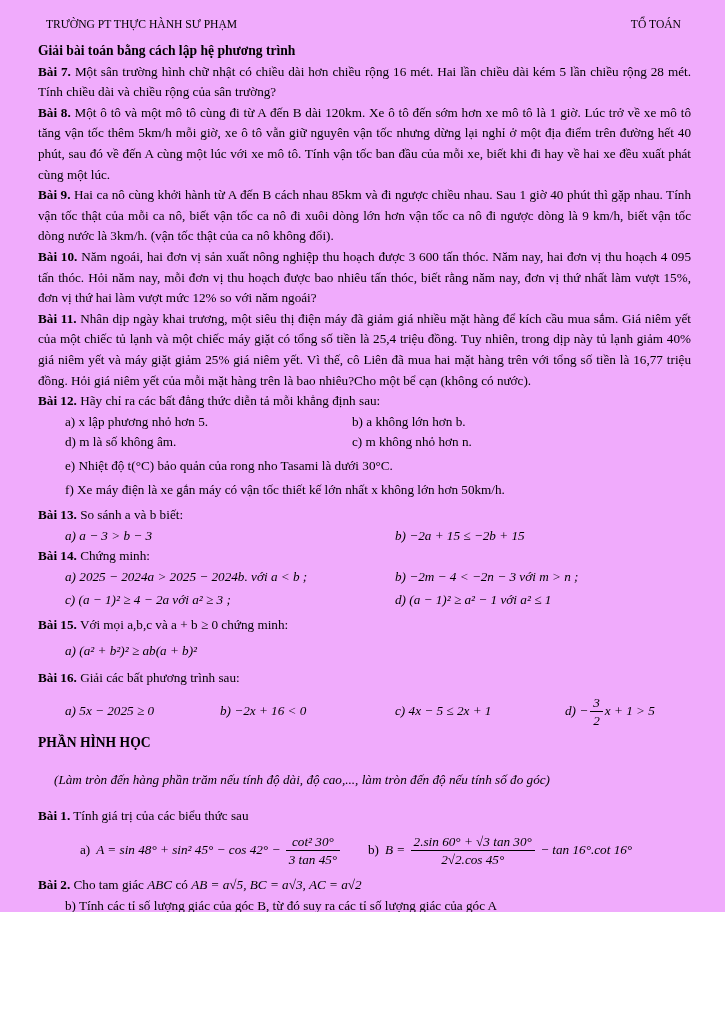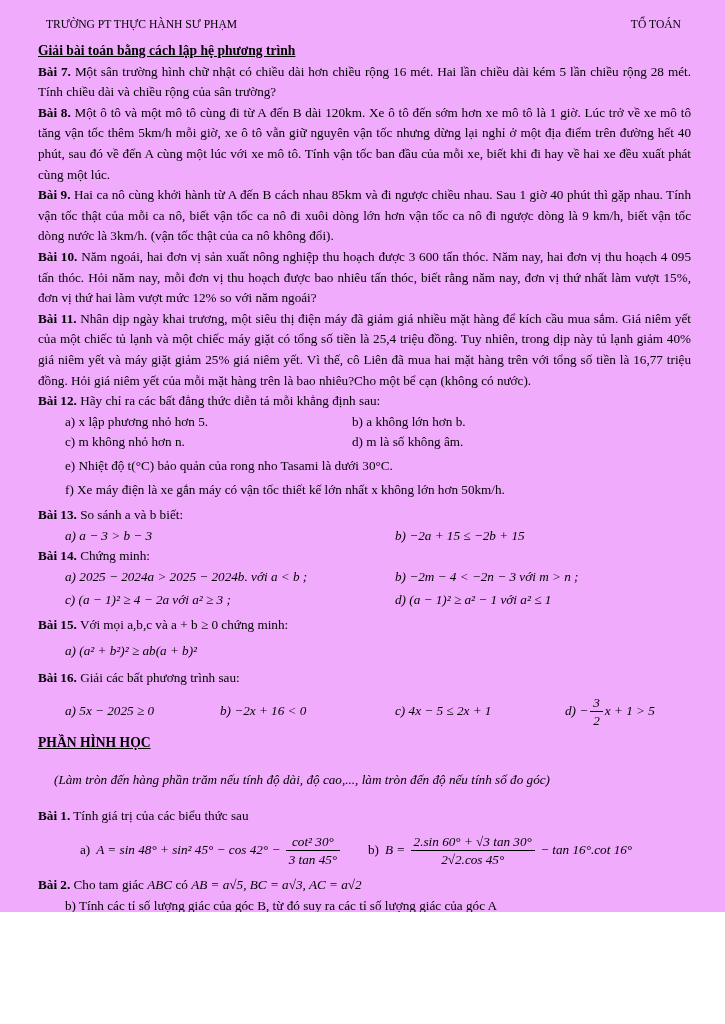--- a/index.html
+++ b/index.html
@@ -10,21 +10,21 @@
     font-size:13.2px; line-height:20.6px;
     padding:16px 34px 0 38px;
   }
   
   .doc-header {
     display:flex; justify-content:space-between;
     font-size:11.6px; line-height:14px;
     padding:2px 10px 0 8px; margin-bottom:9px;
   }
   
-  .section-title { font-weight:bold; font-size:13.6px; margin:0;text-decoration:underline; }
+  .section-title { font-weight:bold; font-size:13.6px; margin:0; }
   .note { font-style:italic; margin:16px; }
   
   p.prob { margin:0; text-align:justify; }
   .lbl { font-weight:bold; }
   .math { font-style:italic; }
   
   .opts { margin:0; padding-left:27px; }
   .grid2a { display:grid; grid-template-columns:287px 1fr; }
   .grid2b { display:grid; grid-template-columns:330px 1fr; }
   .grid4  { display:grid; grid-template-columns:155px 175px 170px 1fr; }
@@ -87,22 +87,22 @@
 
   <p class="prob">
     <span class="lbl">Bài 12.</span>
     <span>Hãy chỉ ra các bất đẳng thức diễn tả mỗi khẳng định sau:</span>
   </p>
   <div class="opts grid2a">
     <span class="opt">a) x lập phương nhỏ hơn 5.</span>
     <span class="opt">b) a không lớn hơn b.</span>
   </div>
   <div class="opts grid2a">
+    <span class="opt">d) m là số không âm.</span>
     <span class="opt">c) m không nhỏ hơn n.</span>
-    <span class="opt">d) m là số không âm.</span>
   </div>
   <div class="opts tallrow">
     <span class="opt">e) Nhiệt độ t(°C) bảo quản của rong nho Tasami là dưới 30°C.</span>
   </div>
   <div class="opts tallrow">
     <span class="opt">f) Xe máy điện là xe gắn máy có vận tốc thiết kế lớn nhất x không lớn hơn 50km/h.</span>
   </div>
 
   <p class="prob">
     <span class="lbl">Bài 13.</span>

